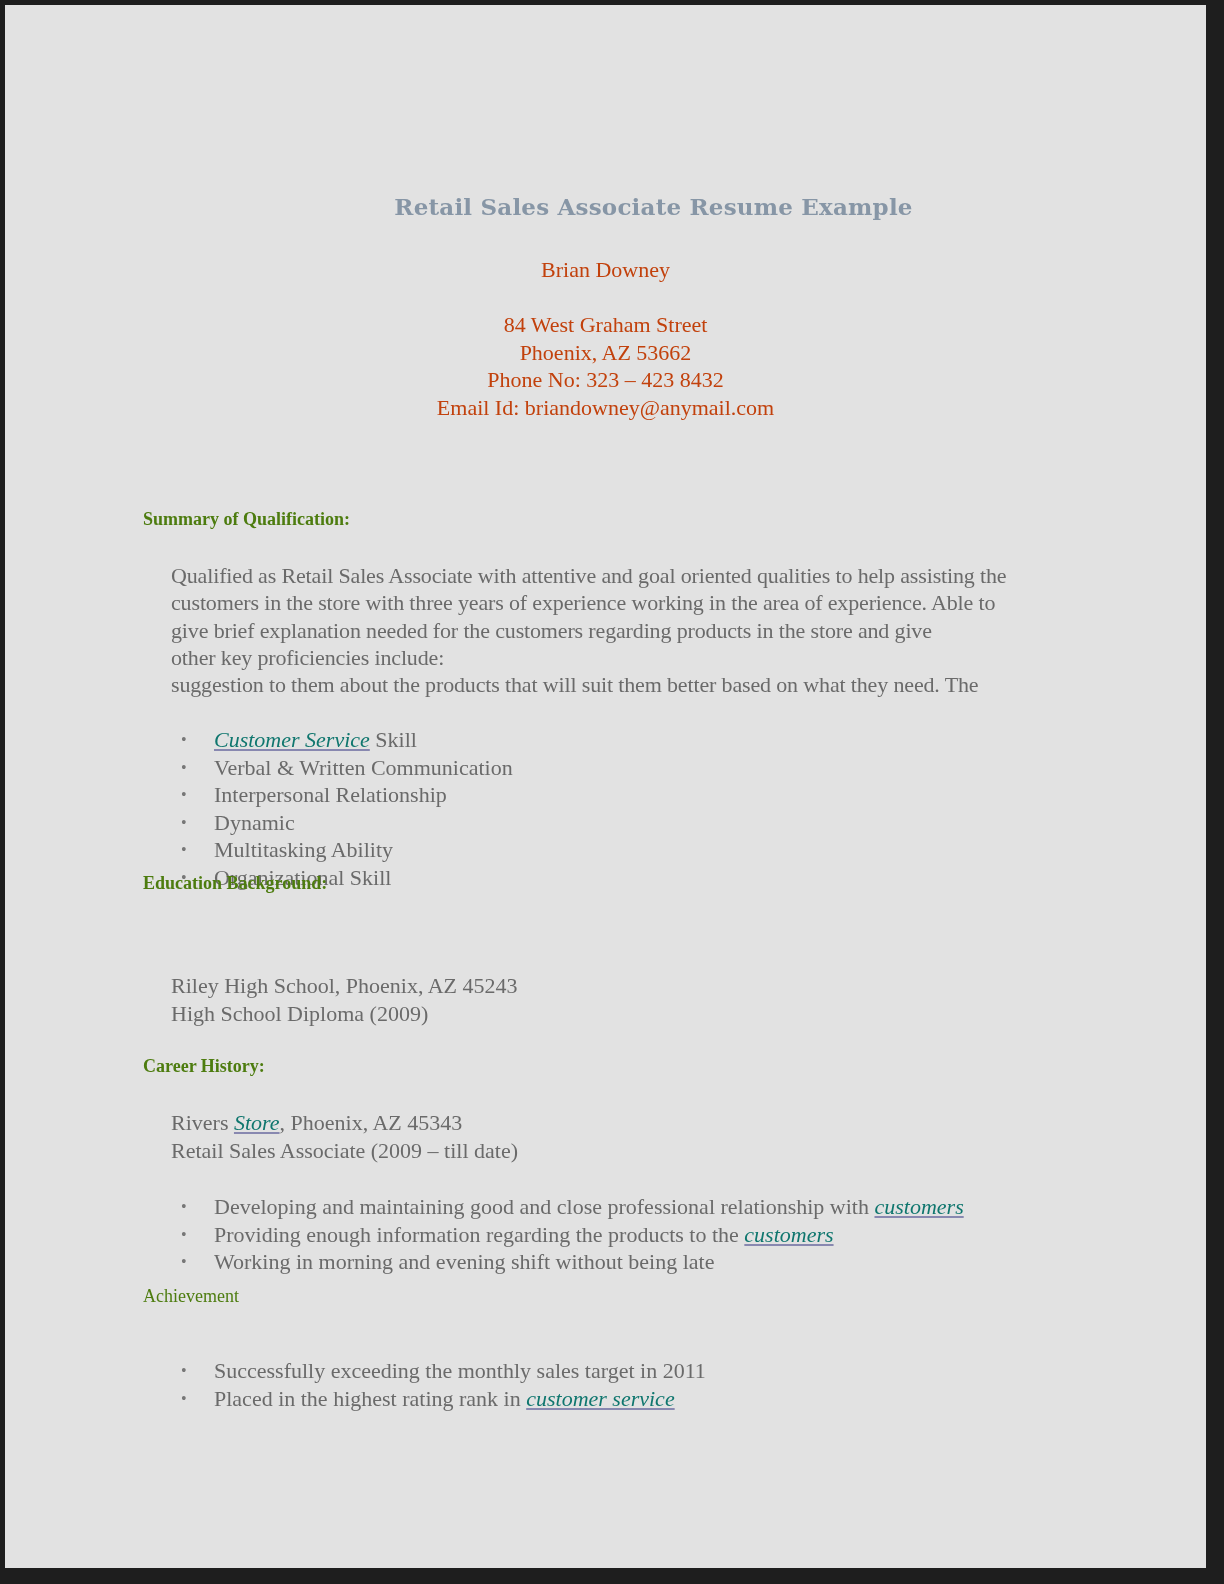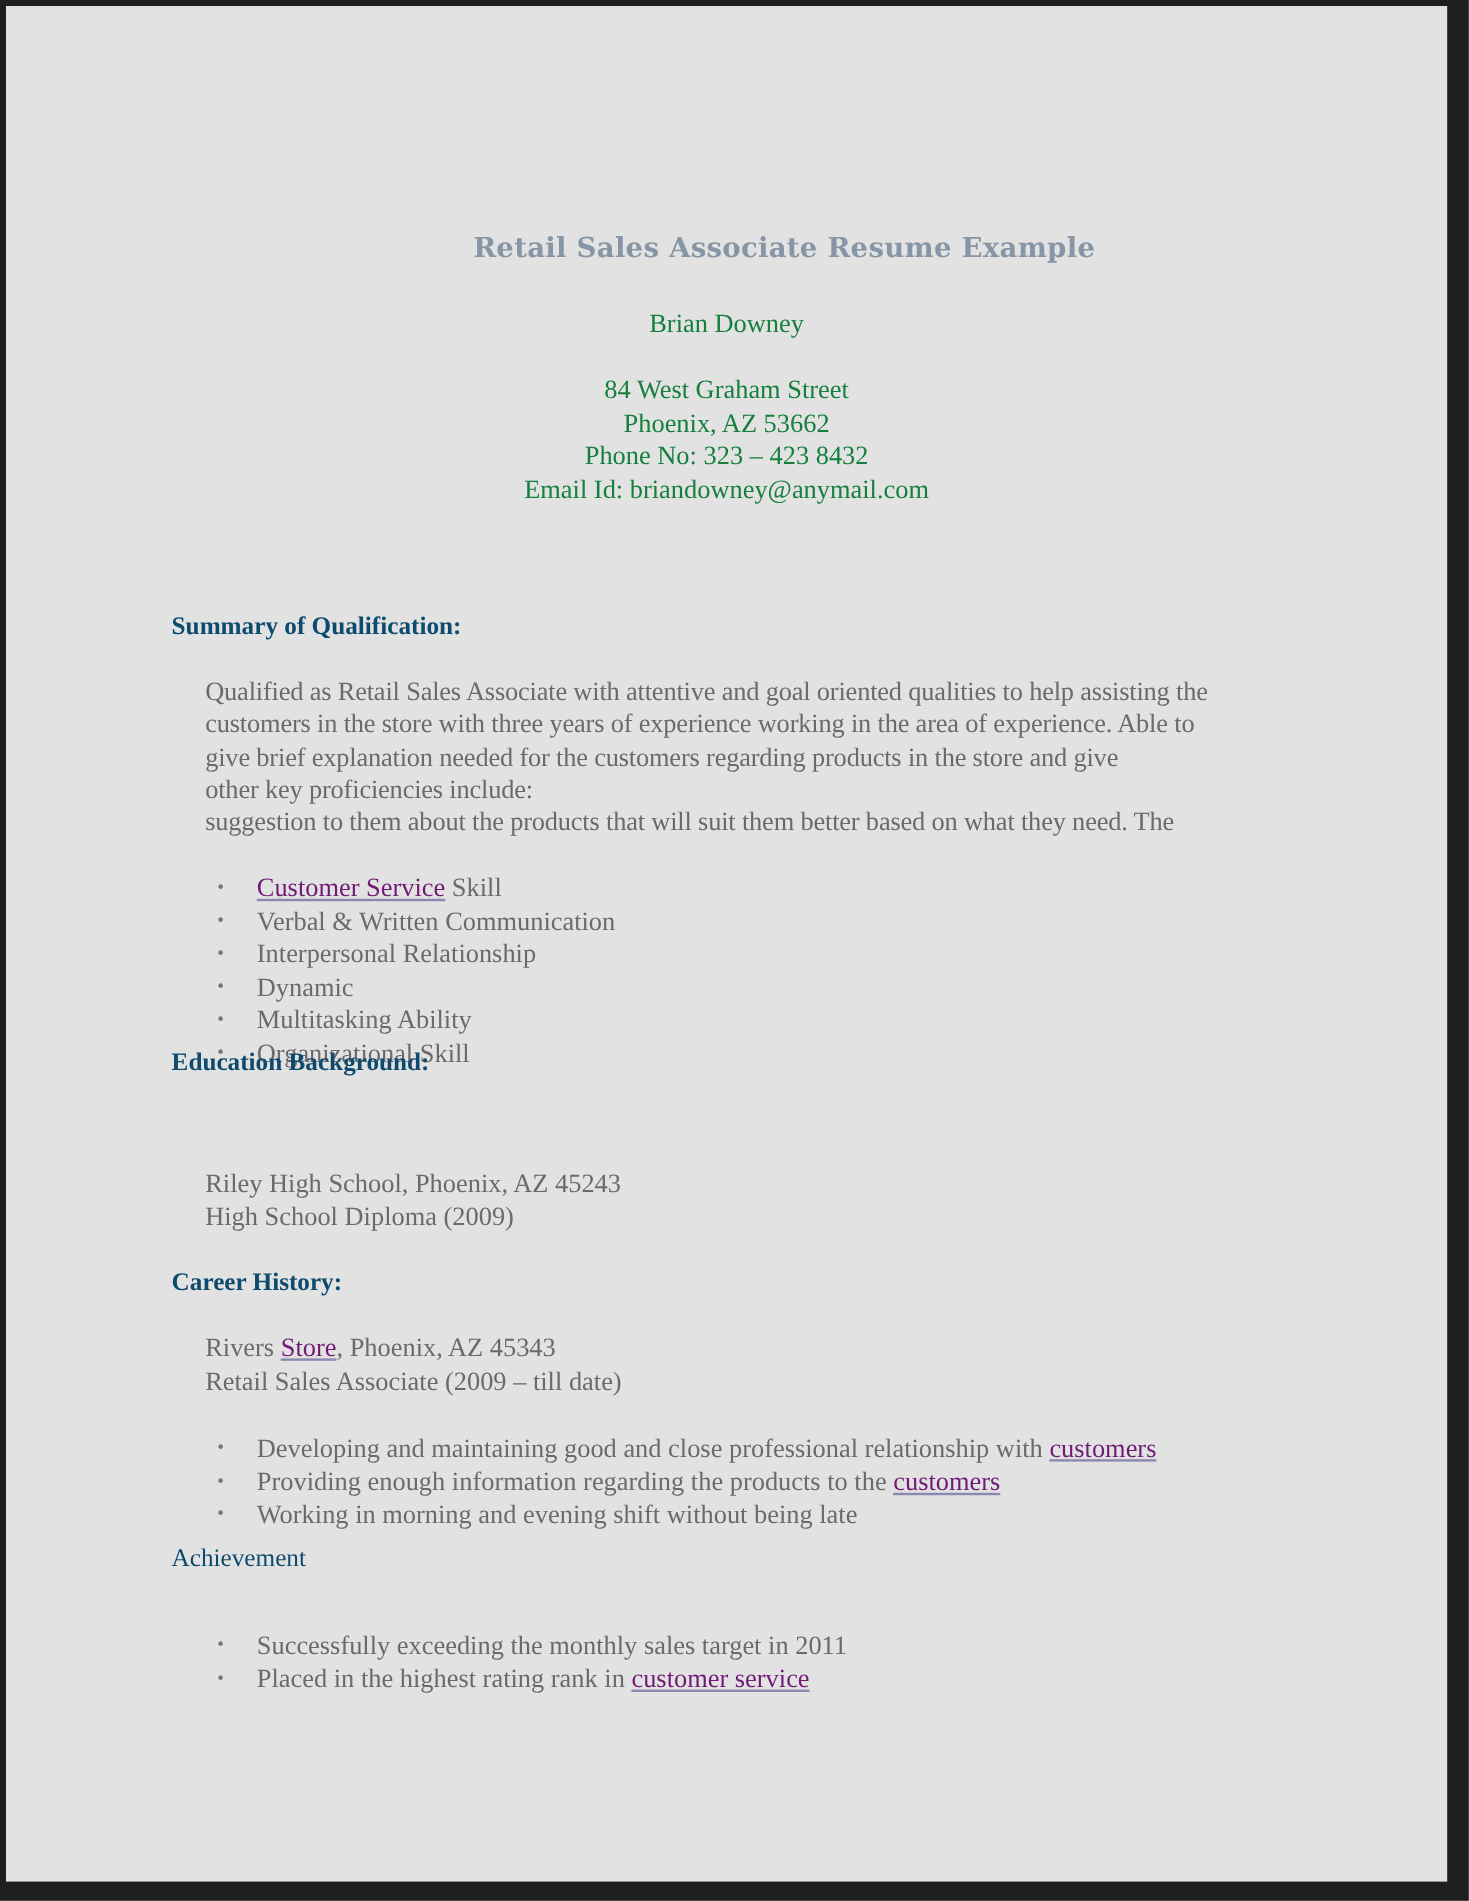--- a/index.html
+++ b/index.html
@@ -36,36 +36,36 @@
       letter-spacing: 0.2px;
       padding-left: 48px;
     }
     .center-block {
       position: absolute;
       left: 0;
       width: 100%;
       text-align: center;
       font-size: 22px;
       line-height: 27.5px;
-      color: #15803d;
+      color: #c2410c;
     }
     .name { top: 251px; }
     .address { top: 306px; }
     .content {
       position: absolute;
       left: 138px;
       width: 940px;
       font-size: 22px;
       color: #6a6a6a;
       margin-left: 28px;
     }
     .heading {
       font-weight: bold;
-      font-size: 21px;
-      color: #0c4a6e;
+      font-size: 18px;
+      color: #4d7c0f;
       margin: 0;
     }
     .para {
       line-height: 27.3px;
       margin: 0;
       letter-spacing: -0.15px;
     }
     .line { line-height: 27.5px; }
     ul.bullets {
       list-style: none;
@@ -78,23 +78,24 @@
       line-height: 27.5px;
     }
     ul.bullets li .bullet {
       position: absolute;
       left: 38px;
       top: 0;
       font-size: 16px;
       color: #777;
     }
     .link {
-      color: #701a75;
+      color: #0f766e;
       text-decoration: underline;
       text-decoration-color: #8888b0;
+      font-style: italic;
     }
     .s-summary-h { top: 504px; }
     .s-summary-p { top: 557px; }
     .s-skills { top: 721px; }
     .s-edu-h { top: 868px; }
     .s-edu { top: 967px; }
     .s-career-h { top: 1051px; }
     .s-career { top: 1104px; }
     .s-duties { top: 1188px; }
     .s-ach-h { top: 1281px; font-weight: normal; }

